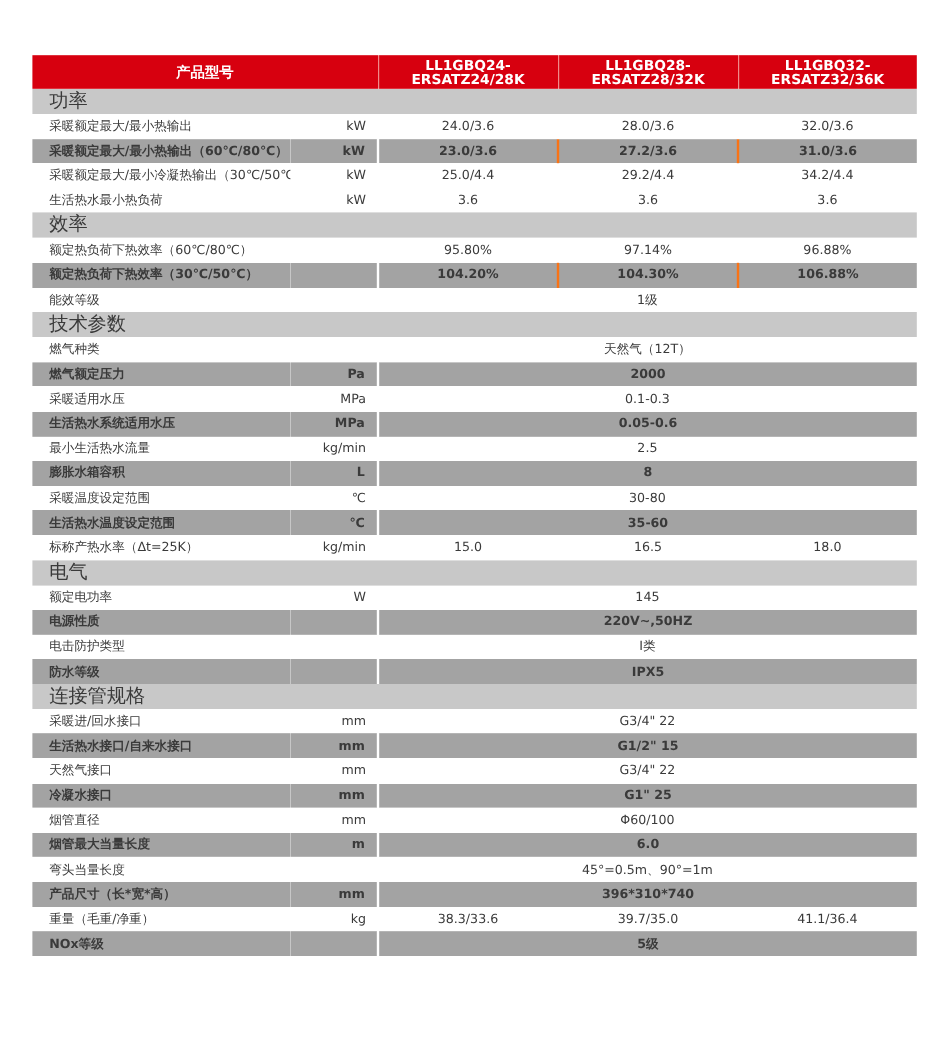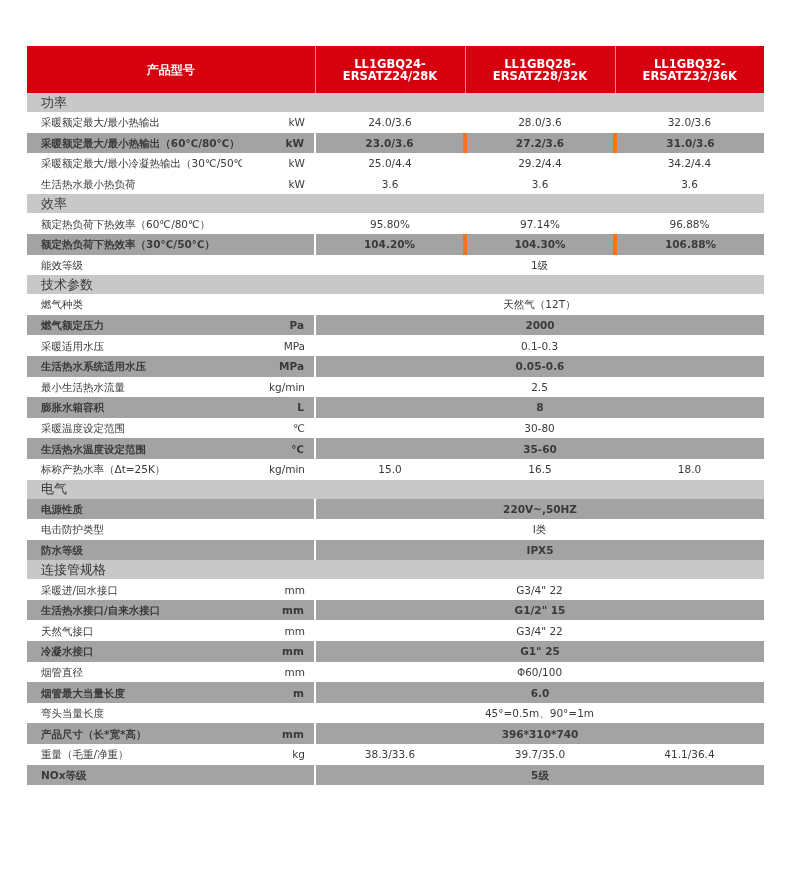--- a/index.html
+++ b/index.html
@@ -9,36 +9,36 @@
     position:absolute; left:27px; top:46px; width:737px;
     border-collapse:collapse; table-layout:fixed;
   }
   .spec-table td, .spec-table th { padding:0; white-space:nowrap; overflow:hidden; }
   .col-name { width:215px; }
   .col-unit { width:73px; }
   .col-m1 { width:150px; }
   .col-m2 { width:150px; }
   .col-m3 { width:149px; }
   .hdr th {
-    background:#d7000f; color:#ffffff; height:47px;
+    background:#d7000f; color:#ffffff; height:28px;
     font-family:"DejaVu Sans", sans-serif; font-weight:bold;
     font-size:11.5px; line-height:12px; text-align:center;
     border-right:1px solid #f08a8a;
   }
   .hdr th:last-child { border-right:none; }
   .hdr th.title-cell { font-size:12px; }
   tr.row td { height:20.6px; font-size:10.5px; line-height:12px; }
   tr.row td.name { padding-left:14px; text-align:left; }
   tr.row td.unit { text-align:right; padding-right:10px; }
   tr.row td.val { text-align:center; }
   tr.white td { background:#ffffff; }
   tr.gray td { background:#a3a3a3;font-weight:bold; }
   tr.gray td.unit { border-right:2px solid #ffffff; }
-  tr.gray td.v1, tr.gray td.v2 { border-right:4px solid #f97316;margin-top:16px; }
-  tr.section td { background:#c8c8c8; height:19px; font-size:13px; padding-left:14px; color:#3a3a3a; }
+  tr.gray td.v1, tr.gray td.v2 { border-right:2px solid #f97316;margin-top:16px; }
+  tr.section td { background:#c8c8c8; height:19px; font-size:16px; padding-left:14px; color:#3a3a3a; }
 </style>
 </head>
 <body>
 
 <table class="spec-table">
   <colgroup>
     <col class="col-name">
       <col class="col-unit">
       <col class="col-m1">
       <col class="col-m2">
@@ -161,20 +161,25 @@
       <tr class="row white">
         <td class="name">标称产热水率（Δt=25K）</td>
         <td class="unit">kg/min</td>
         <td class="val v1">15.0</td>
         <td class="val v2">16.5</td>
         <td class="val v3">18.0</td>
       </tr>
       <tr class="section">
         <td colspan="5">电气</td>
       </tr>
+      <tr class="row white">
+        <td class="name">额定电功率</td>
+        <td class="unit">W</td>
+        <td class="val merged" colspan="3">145</td>
+      </tr>
       <tr class="row gray">
         <td class="name">电源性质</td>
         <td class="unit"></td>
         <td class="val merged" colspan="3">220V~,50HZ</td>
       </tr>
       <tr class="row white">
         <td class="name">电击防护类型</td>
         <td class="unit"></td>
         <td class="val merged" colspan="3">I类</td>
       </tr>

